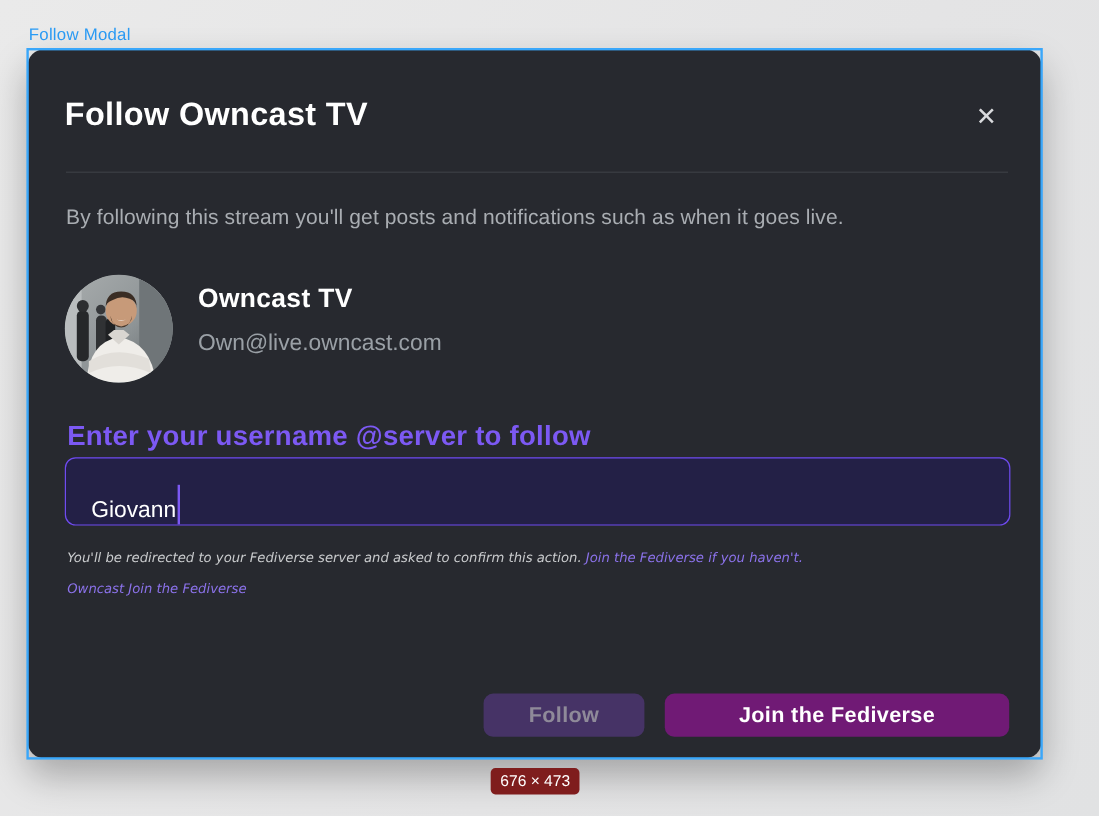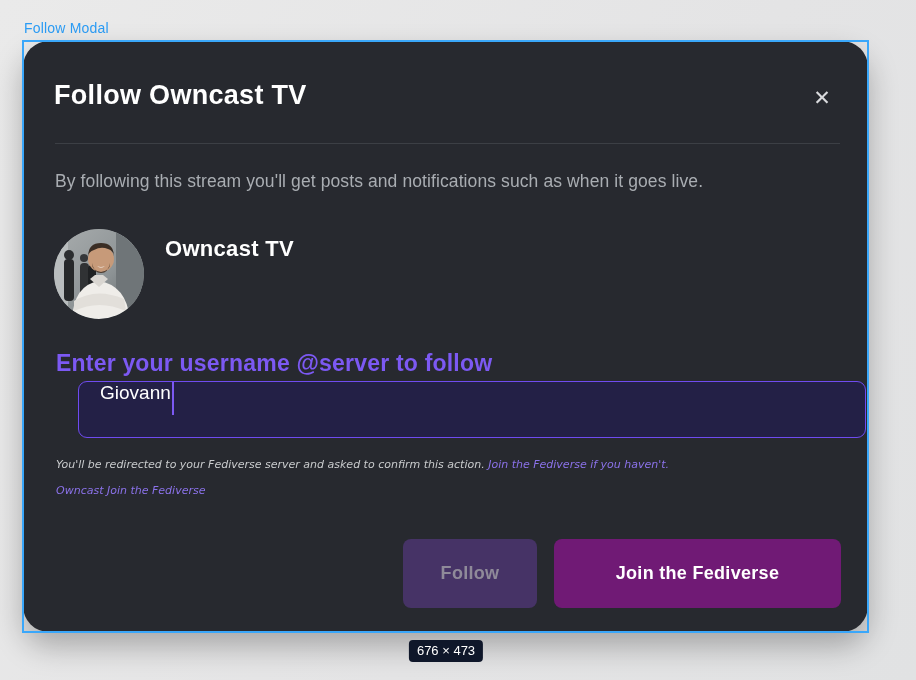--- a/index.html
+++ b/index.html
@@ -20,21 +20,21 @@
 
   
   .selection-outline {
     position: absolute; left: 22px; top: 40px; width: 847px; height: 593px;
     border: 2px solid #3aa7fa; pointer-events: none;
   }
 
   
   .modal {
     position: absolute; left: 23px; top: 41px; width: 845px; height: 591px;
-    background: #27292f; border-radius: 26px;
+    background: #27292f; border-radius: 14px;
     box-shadow: 0 14px 30px rgba(0,0,0,.28);
   }
 
   .modal-title {
     position: absolute; left: 31px; top: 39px;
     font-size: 27px; font-weight: bold; color: #ffffff; letter-spacing: .3px;
   }
 
   .close-btn {
     position: absolute; right: 32px; top: 42px; width: 28px; height: 28px;
@@ -71,53 +71,52 @@
   }
 
   .form-label {
     position: absolute; left: 33px; top: 309px;
     font-size: 23px; font-weight: bold; color: #7c59f3; letter-spacing: .2px;
   }
 
   .username-input {
     position: absolute; left: 31px; top: 340px; width: 788px; height: 57px;
     background: #232046; border: 1.6px solid #6f4bf0; border-radius: 9px;
-    display: flex; align-items: flex-start; padding-left: 21px;
+    display: flex; align-items: flex-end; padding-left: 21px;
     cursor: text;
-    margin-left: 24px;
   }
   .username-input .value { font-size: 19px; color: #ffffff; }
   .caret {
     display: inline-block; width: 2.5px; height: 33px; margin-left: 1px;
     background: #7c59f3; vertical-align: middle;
   }
 
   .helper {
     position: absolute; left: 33px; top: 411px; width: 790px;
     font-family: "DejaVu Sans", sans-serif;
     font-style: italic; font-size: 11px; line-height: 26px; color: #c9cbcd;
   }
   .helper .link { color: #8b72ea; cursor: pointer; }
   .helper .line2 { display: block; }
 
   .btn-row {
     position: absolute; right: 27px; top: 498px;
     display: flex; gap: 17px;
   }
   .btn {
-    height: 69px; border: none; border-radius: 8px;
+    height: 36px; border: none; border-radius: 8px;
     font-family: "Liberation Sans", sans-serif;
-    font-size: 18px; font-weight: bold; letter-spacing: .3px; cursor: pointer;
+    font-size: 18px; font-weight: bold; letter-spacing: .3px; cursor: pointer; margin-top: 39px;
   }
   .btn-follow { width: 134px; background: #463366; color: #8f8a99; }
   .btn-join   { width: 287px; background: #701a75; color: #ffffff; }
 
   .dim-badge {
     position: absolute; top: 640px; left: 446px; transform: translateX(-50%);
-    background: #0f172a; color: #ffffff; font-size: 13px;
+    background: #7f1d1d; color: #ffffff; font-size: 13px;
     padding: 3px 8px 4px; border-radius: 4px; white-space: nowrap;
   }
 </style>
 </head>
 <body>
 
 <div class="frame-label">Follow Modal</div>
 
 <div class="modal">
 
@@ -158,20 +157,21 @@
           <path d="M36 50 L45 58 L54 50 L49 46 L41 46 Z" fill="#d9d6d1"></path>
           <circle cx="47" cy="30" r="13" fill="#c79a79"></circle>
           <path d="M34 28 Q34 14 47 14 Q60 14 60 28 Q60 22 54 20 Q47 17 40 21 Q34 23 34 28 Z" fill="#3a2d24"></path>
           <path d="M38 34 Q40 44 47 44 Q54 44 56 34 Q56 42 47 43 Q38 42 38 34 Z" fill="#4a392c"></path>
           <path d="M43 37 Q47 40 51 37 Q47 39 43 37 Z" fill="#fff"></path>
         </g>
       </svg>
     </div>
     <div>
       <div class="account-name">Owncast TV</div>
+      <div class="account-address">Own@live.owncast.com</div>
     </div>
   </div>
 
   <div class="form-label">Enter your username @server to follow</div>
 
   <div class="username-input">
     <span class="value">Giovann</span>
       <span class="caret"></span>
   </div>
 

